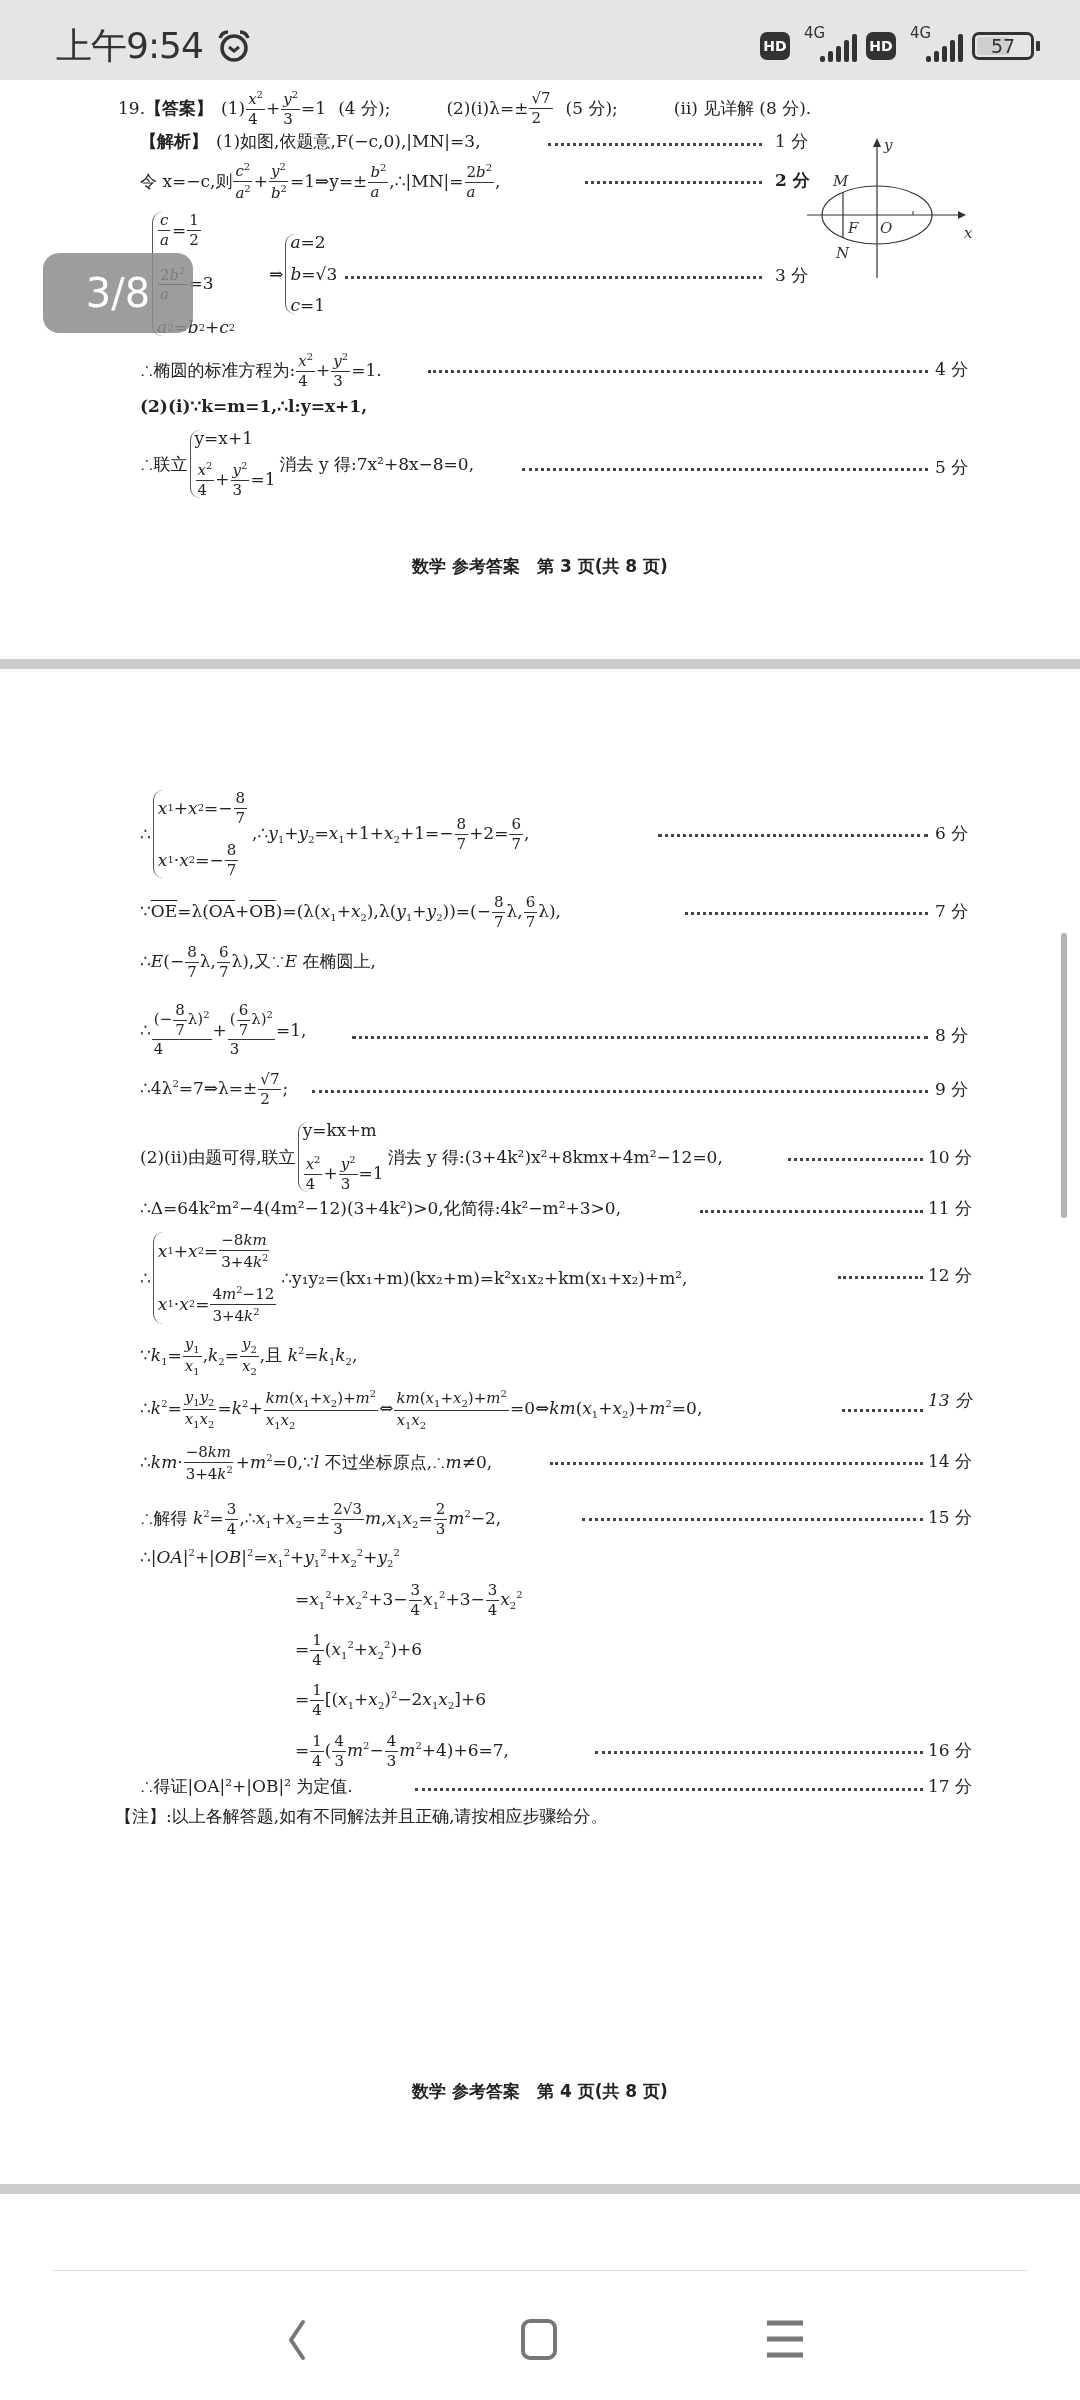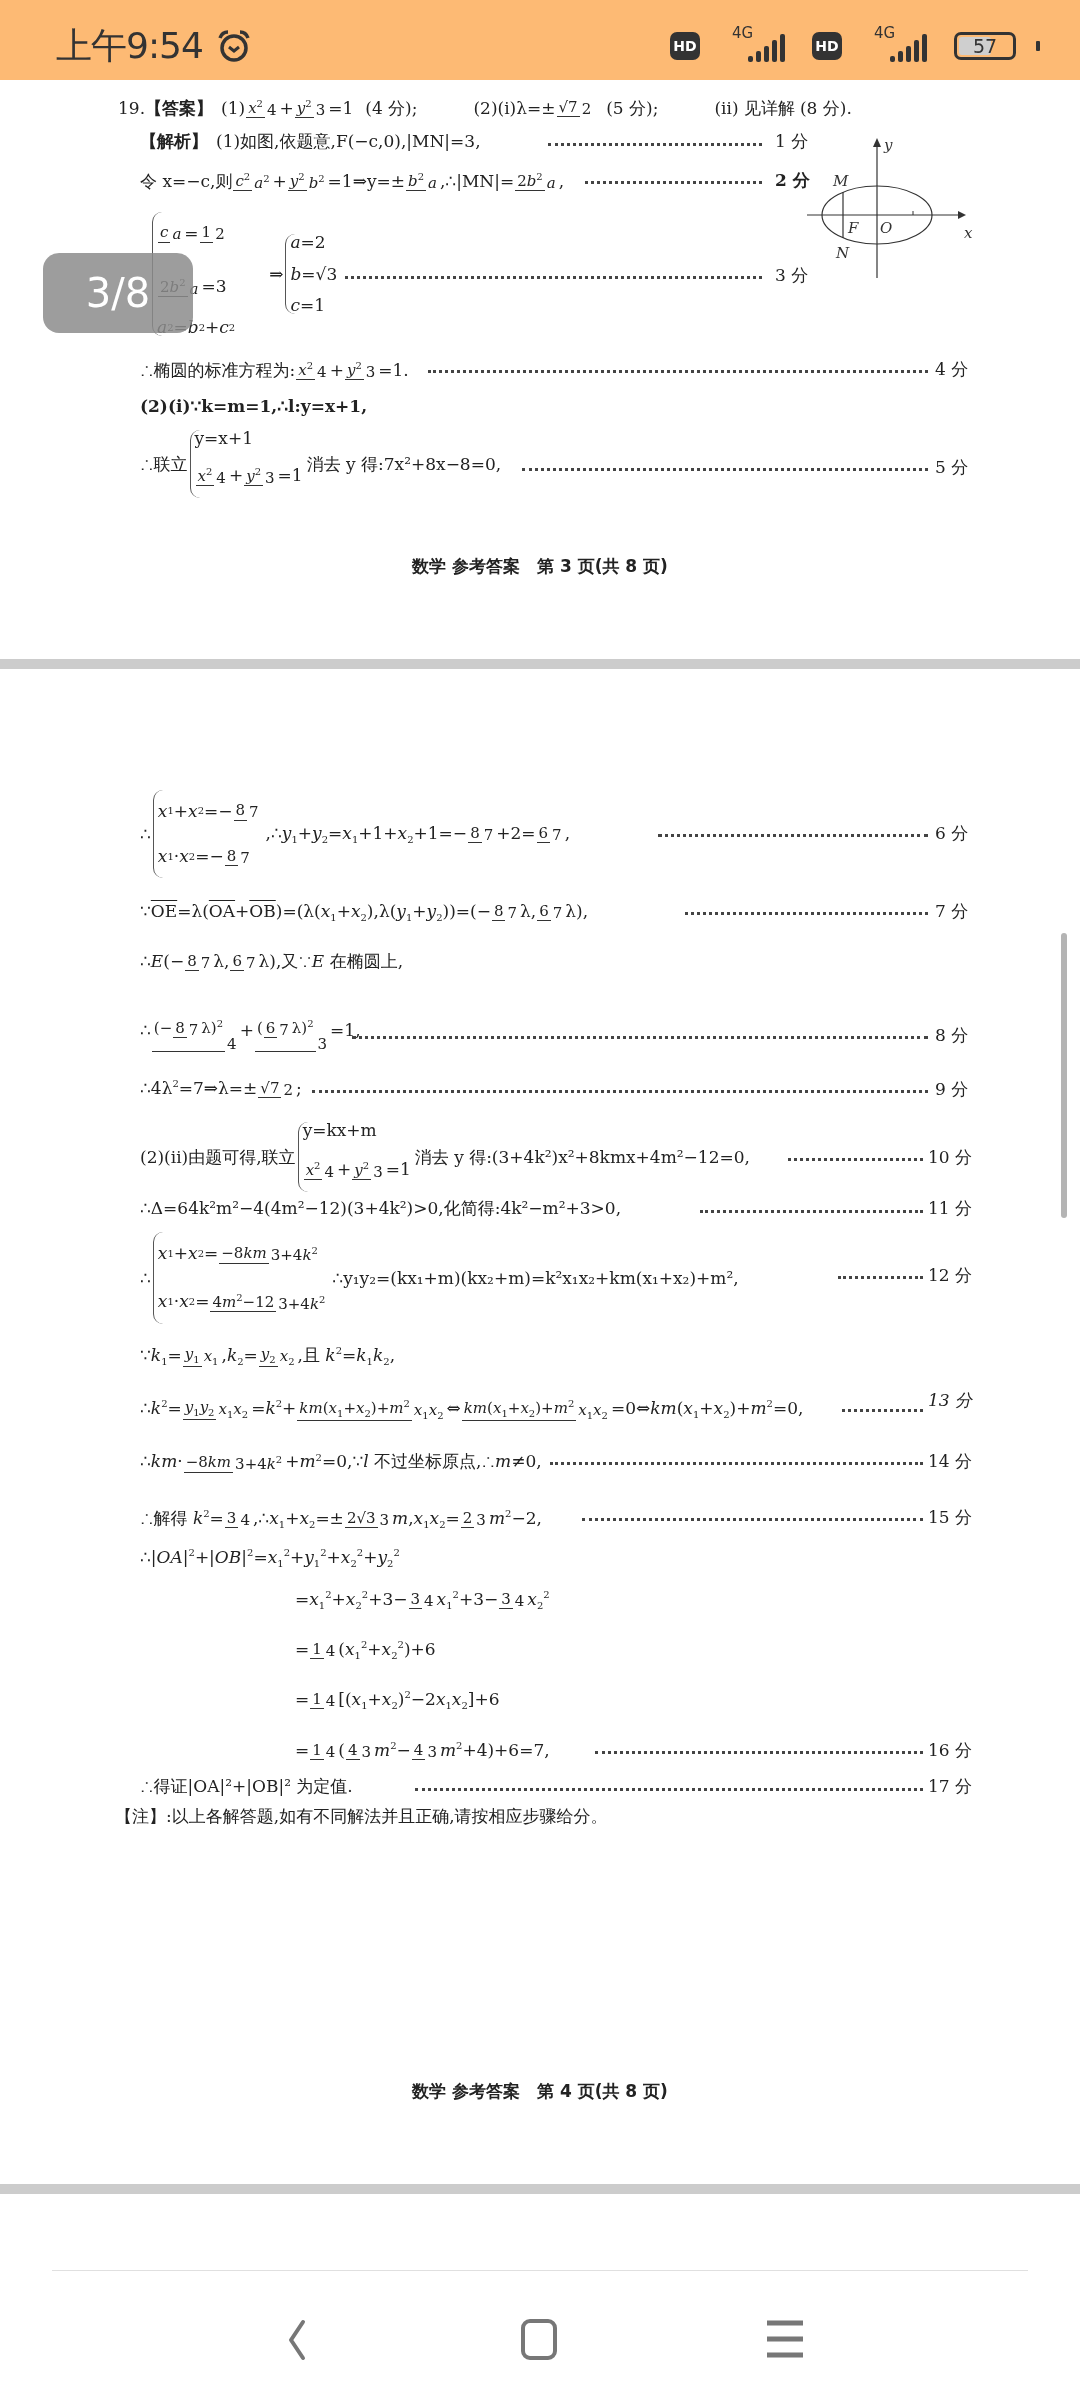--- a/index.html
+++ b/index.html
@@ -1,37 +1,37 @@
 <!DOCTYPE html>
 <html><head>
 <meta charset="utf-8">
 <style>
   html,body{margin:0;padding:0;}
   body{width:1080px;height:2400px;position:relative;background:#ffffff;overflow:hidden;
        font-family:"DejaVu Serif","Liberation Serif",serif;color:#222;}
-  .statusbar{position:absolute;left:0;top:0;width:1080px;height:80px;background:#fdba74;}
+  .statusbar{position:absolute;left:0;top:0;width:1080px;height:80px;background:#e5e5e5;}
   .sb-time{position:absolute;left:56px;top:22px;font-family:"DejaVu Sans","Liberation Sans",sans-serif;font-size:36px;color:#333;letter-spacing:-1px;}
   .sb-alarm{position:absolute;left:216px;top:28px;width:36px;height:36px;}
-  .sb-right{position:absolute;right:40px;top:28px;display:flex;align-items:center;gap:28px;justify-content:space-between;}
+  .sb-right{position:absolute;right:40px;top:28px;display:flex;align-items:center;gap:10px;justify-content:space-between;}
   .hd{width:30px;height:28px;background:#333;border-radius:7px;color:#fff;font-family:"DejaVu Sans",sans-serif;font-size:14px;font-weight:bold;display:flex;align-items:center;justify-content:center;}
   .net{position:relative;width:56px;height:36px;}
   .net .g{position:absolute;left:4px;top:-4px;font-family:"DejaVu Sans",sans-serif;font-size:15px;color:#333;}
   .net .bars{position:absolute;left:20px;bottom:2px;display:flex;align-items:flex-end;gap:3px;}
   .net .bars i{display:block;width:5px;background:#333;border-radius:2px;}
   .battery{width:62px;height:28px;border:3px solid #333;border-radius:7px;position:relative;box-sizing:border-box;display:flex;align-items:center;justify-content:center;font-family:"DejaVu Sans",sans-serif;font-size:19px;color:#333;}
   .battery .fill{position:absolute;left:2px;top:2px;bottom:2px;width:58%;background:#cfcfcf;border-radius:3px;z-index:0;}
   .battery span{position:relative;z-index:1;}
   .battery-tip{width:4px;height:10px;background:#333;border-radius:1px;margin-left:-8px;}
 
   .doc{position:absolute;left:0;width:1080px;}
   .ln{position:absolute;left:0;width:1080px;font-size:17px;line-height:1;white-space:nowrap;}
   .ln .t{position:absolute;display:flex;align-items:center;}
   .pts{position:absolute;right:116px;font-size:17px;}
   .dots{position:absolute;border-bottom:3px dotted #444;height:0;}
-  .fr{display:inline-flex;align-items:flex-end;vertical-align:middle;margin:12px 1px;font-size:15px;line-height:1.1;}
+  .fr{display:inline-flex;flex-direction:column;align-items:flex-start;vertical-align:middle;margin:0 1px;font-size:15px;line-height:1.1;}
   .fr .n{padding:0 2px 1px;border-bottom:1px solid #333;}
   .fr .d{padding:1px 2px 0;}
   sup{font-size:10px;vertical-align:super;}
   sub{font-size:10px;vertical-align:sub;}
   .i{font-style:italic;}
   .brace{display:inline-block;border-left:1.5px solid #555;border-radius:10px 0 0 10px;margin:0 4px 0 2px;padding-left:4px;}
   .brace .row{display:flex;align-items:center;}
   .bold{font-weight:bold;font-family:"DejaVu Sans","Liberation Sans",sans-serif;}
   .footer{position:absolute;left:0;width:1080px;text-align:center;font-family:"DejaVu Sans",sans-serif;font-weight:bold;font-size:17px;color:#222;}
   .sep{position:absolute;left:0;width:1080px;height:10px;background:#cccccc;}

